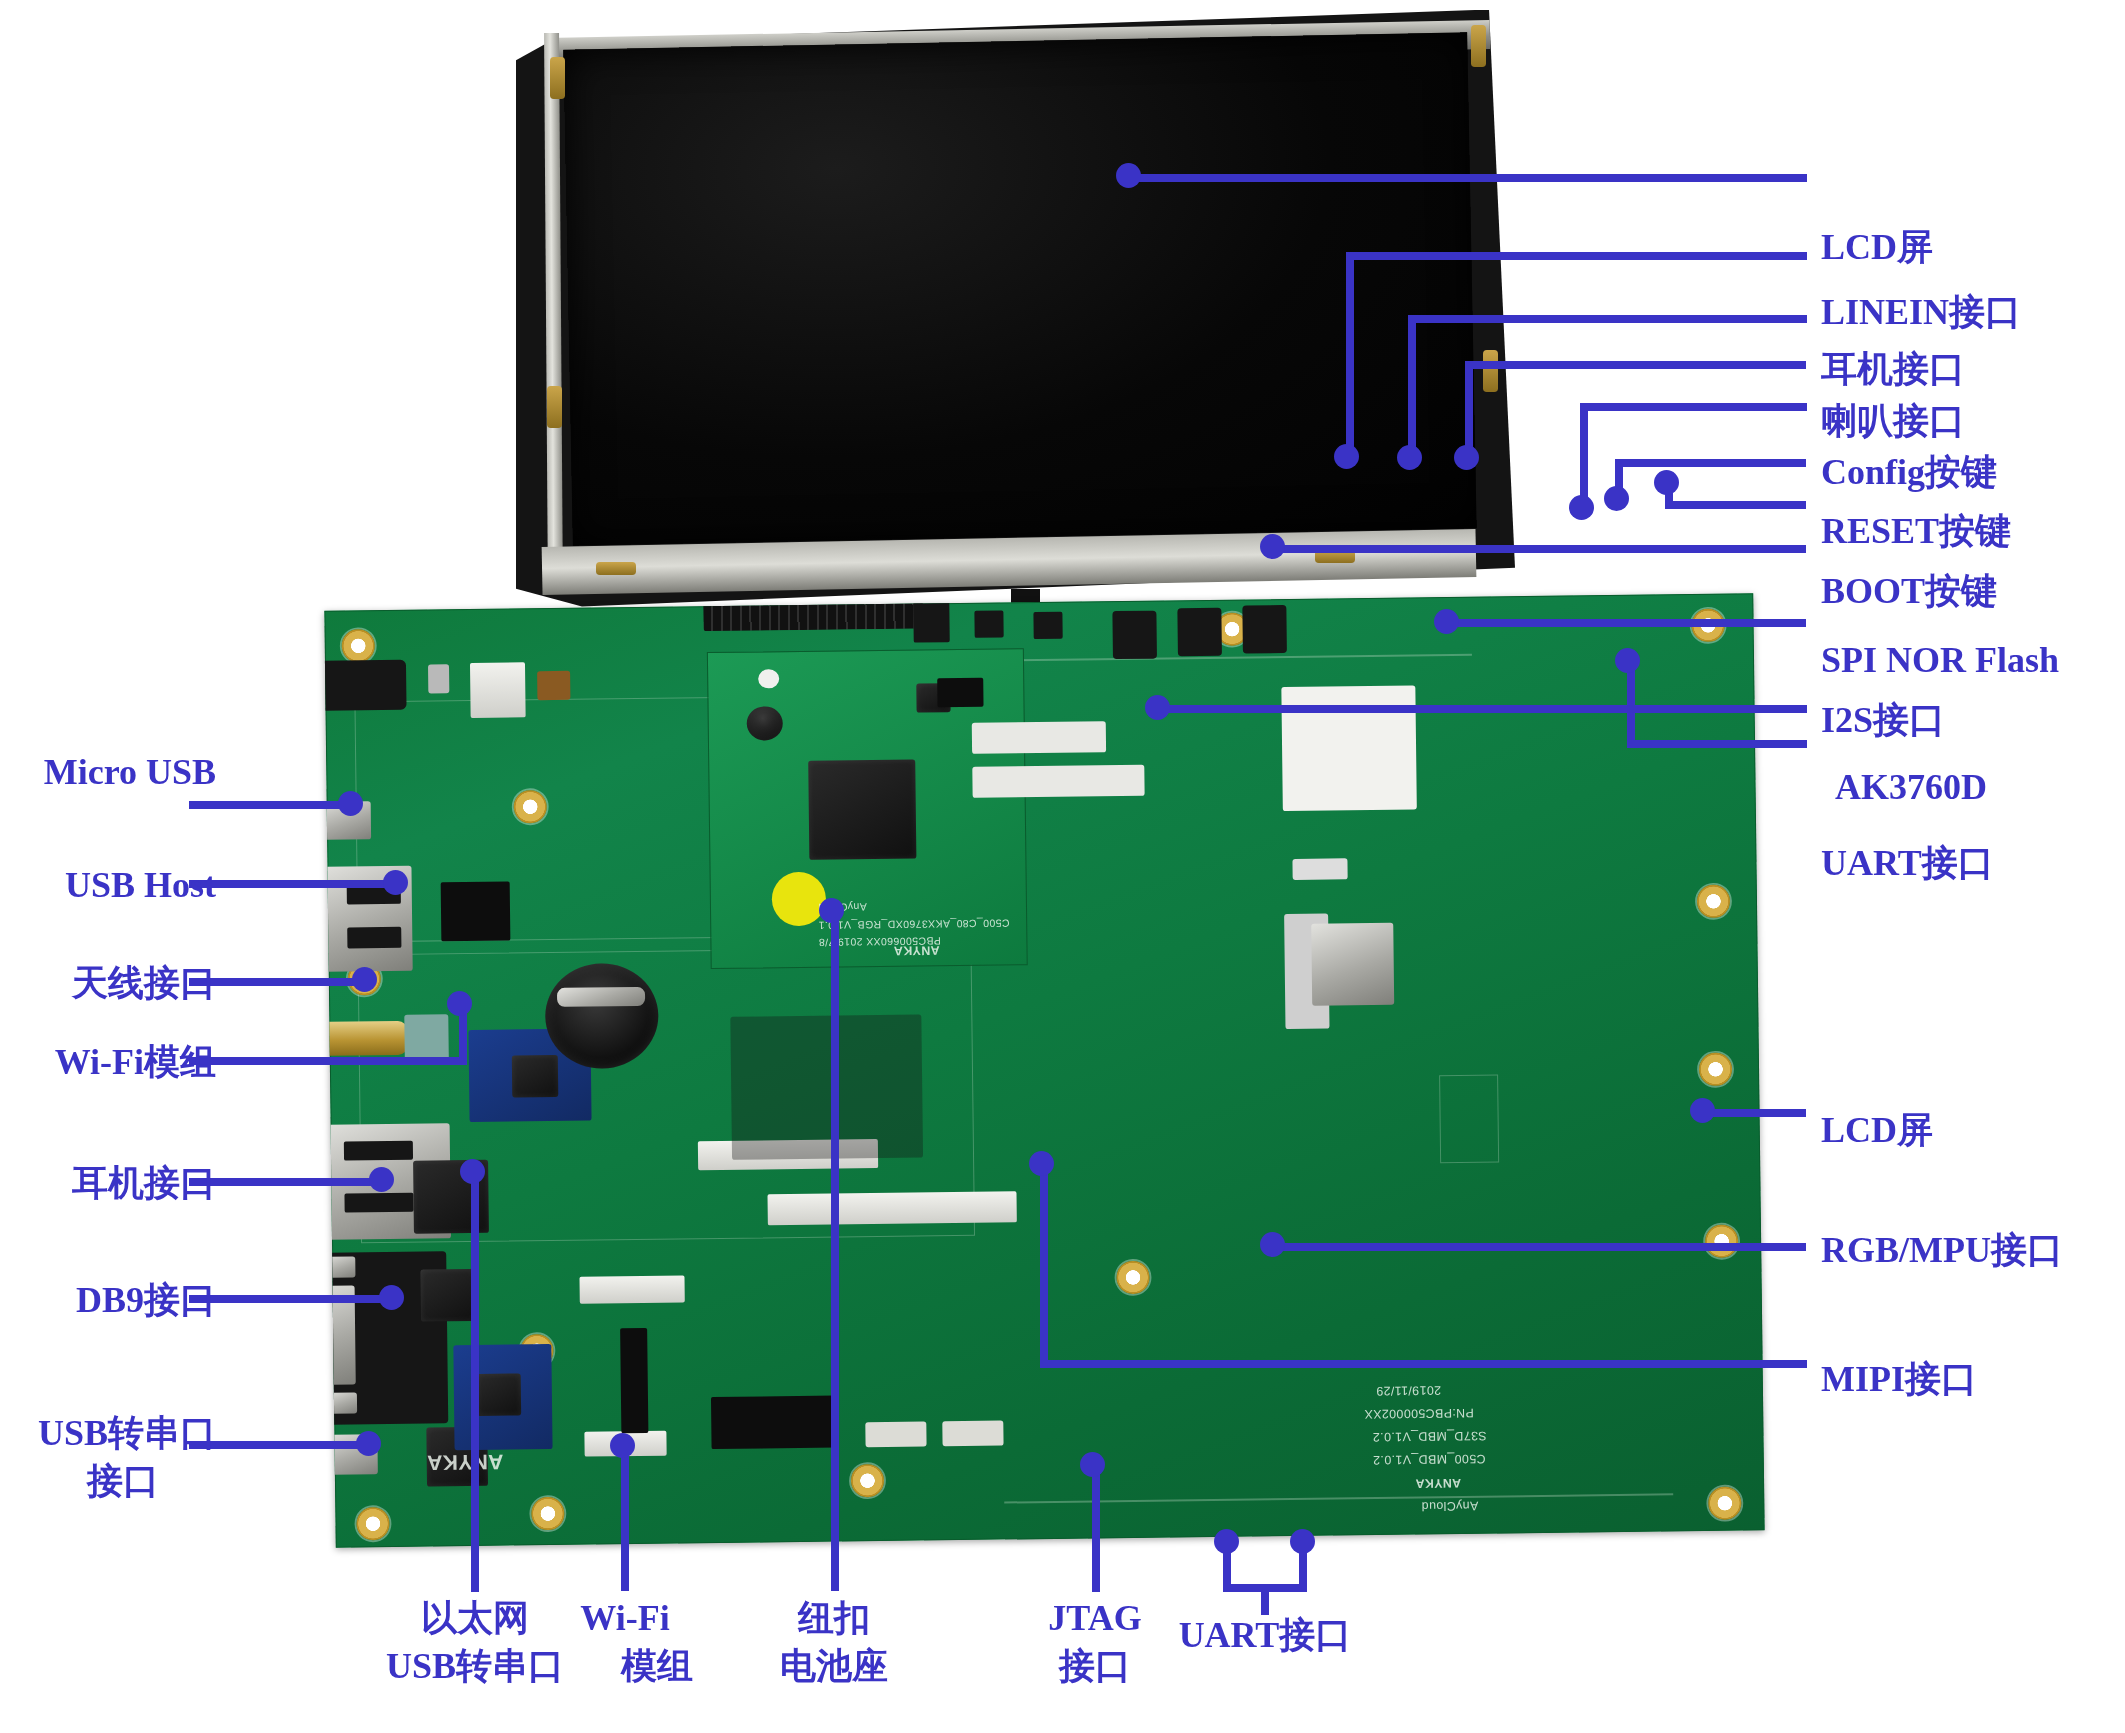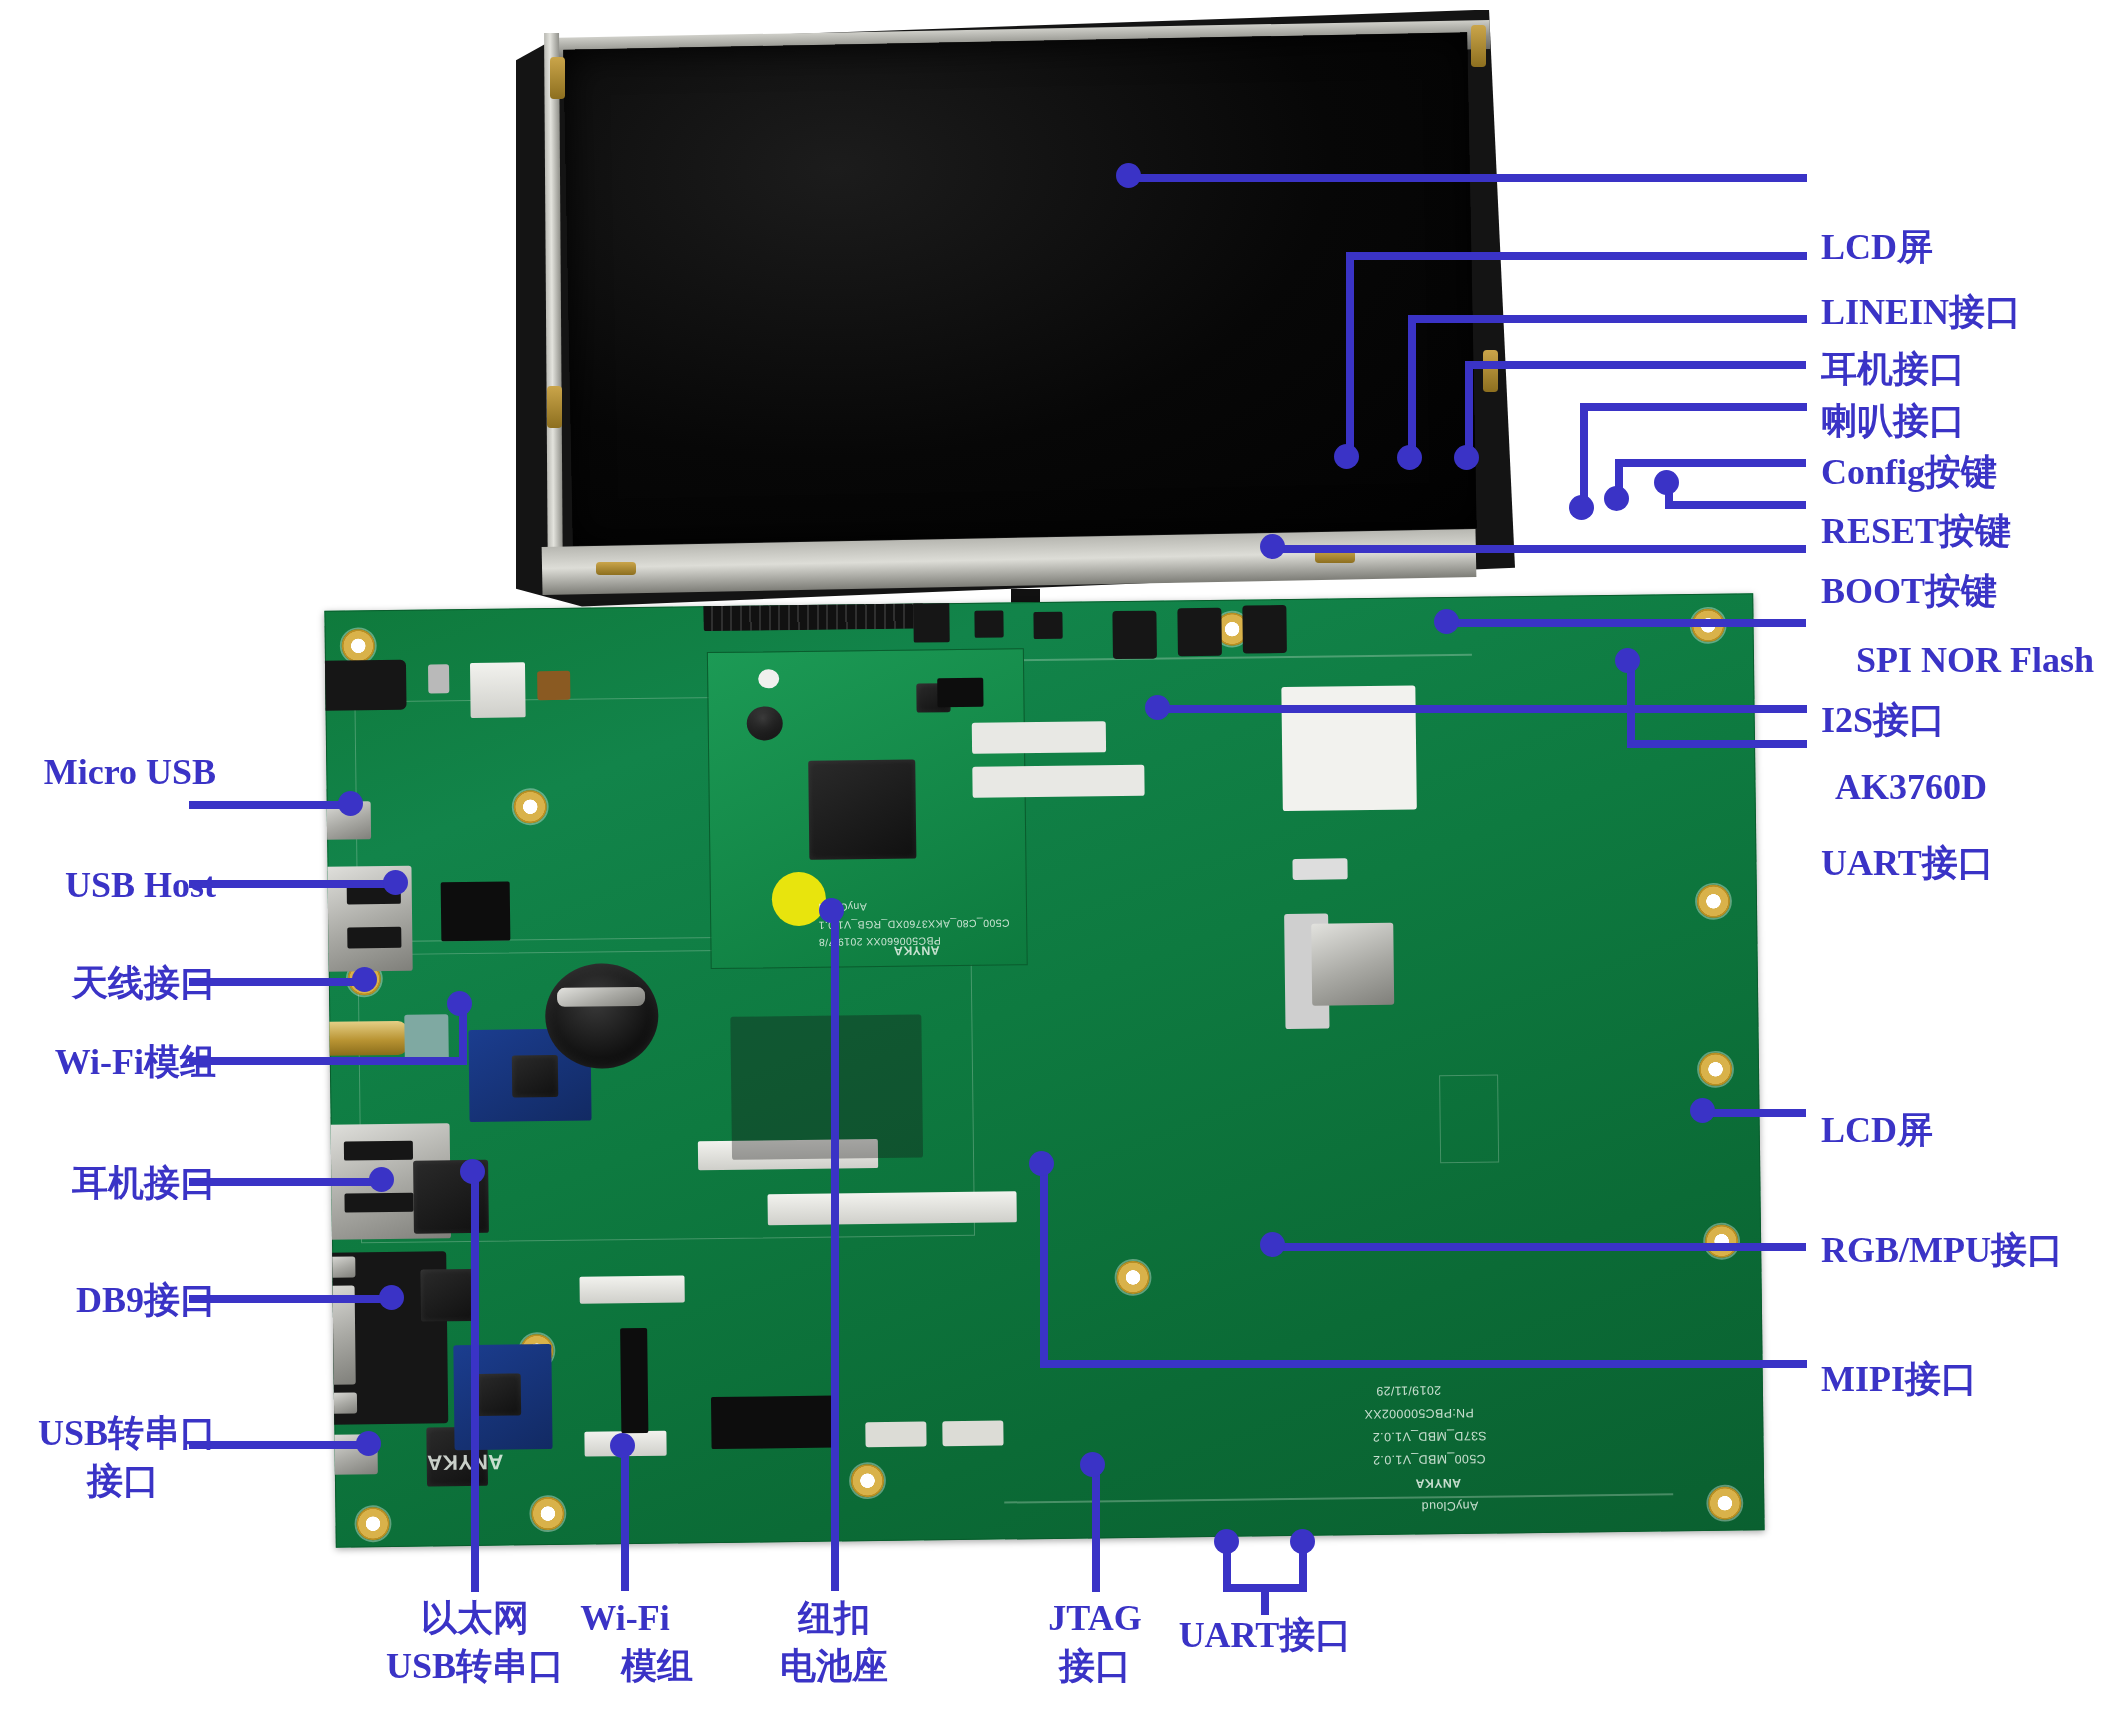--- a/index.html
+++ b/index.html
@@ -247,21 +247,21 @@
   <div class="dot" style="left:1604px;top:486px;"></div>
   <div class="lbl r" style="left:1821px;top:531px;transform:translateY(-50%);">RESET按键</div>
 
   <div class="lead h" style="left:1665px;top:501px;width:141px;"></div>
   <div class="lead v" style="left:1665px;top:478px;height:27px;"></div>
   <div class="dot" style="left:1654px;top:470px;"></div>
   <div class="lbl r" style="left:1821px;top:591px;transform:translateY(-50%);">BOOT按键</div>
 
   <div class="lead h" style="left:1271px;top:545px;width:535px;"></div>
   <div class="dot" style="left:1260px;top:534px;"></div>
-  <div class="lbl r" style="left:1821px;top:660px;transform:translateY(-50%);margin-left:35px;">SPI NOR Flash</div>
+  <div class="lbl r" style="left:1821px;top:660px;transform:translateY(-50%);">SPI NOR Flash</div>
 
   <div class="lead h" style="left:1445px;top:619px;width:361px;"></div>
   <div class="dot" style="left:1434px;top:609px;"></div>
   <div class="lbl r" style="left:1821px;top:720px;transform:translateY(-50%);">I2S接口</div>
 
   <div class="lead h" style="left:1157px;top:705px;width:650px;"></div>
   <div class="dot" style="left:1145px;top:695px;"></div>
   <div class="lbl r" style="left:1835px;top:787px;transform:translateY(-50%);">AK3760D</div>
 
   <div class="lead v" style="left:1627px;top:660px;height:88px;"></div>

